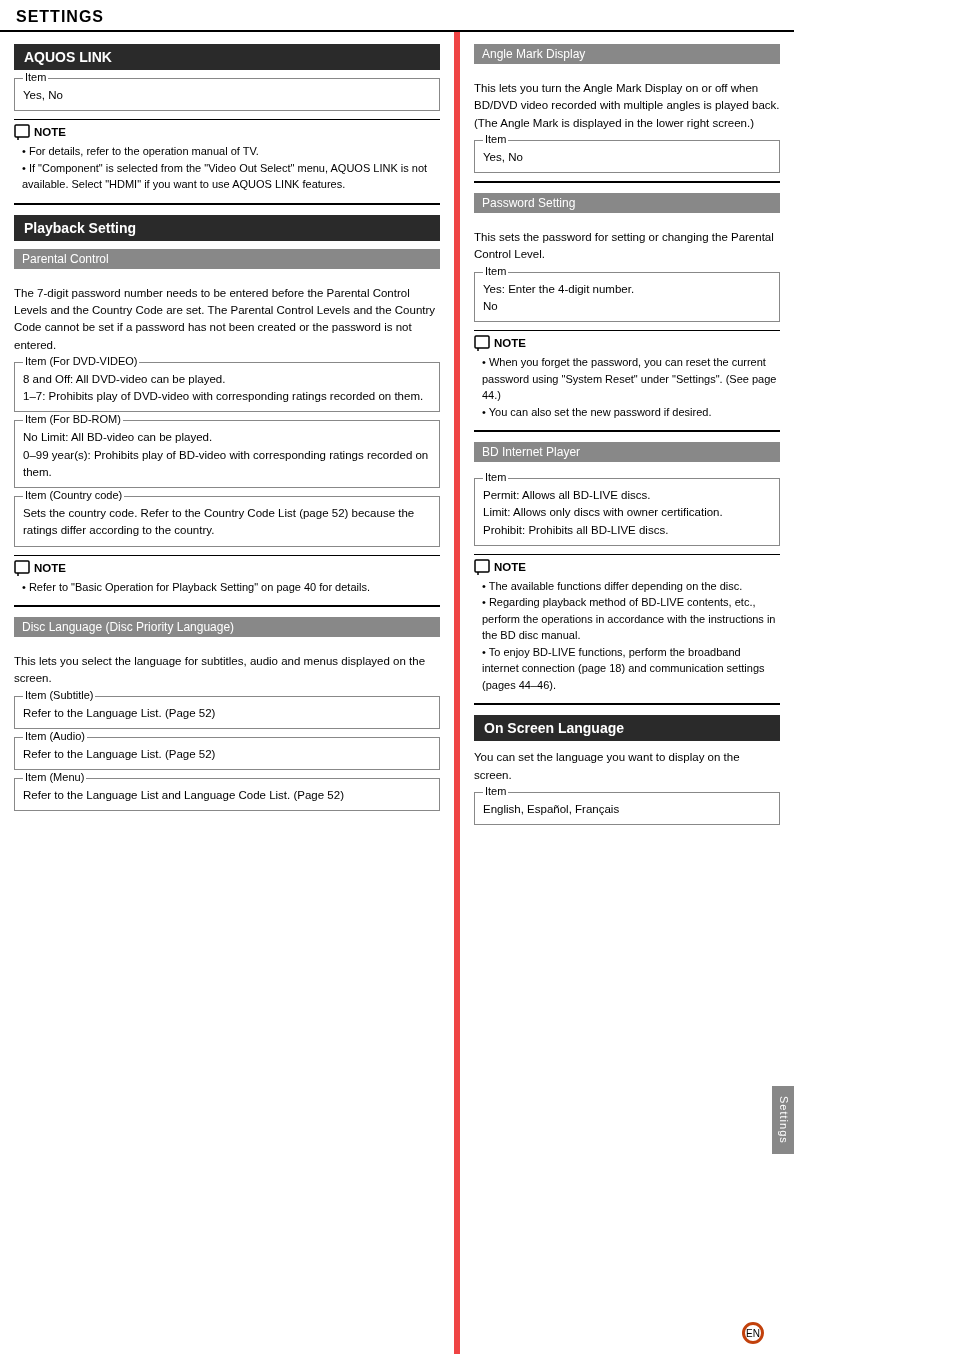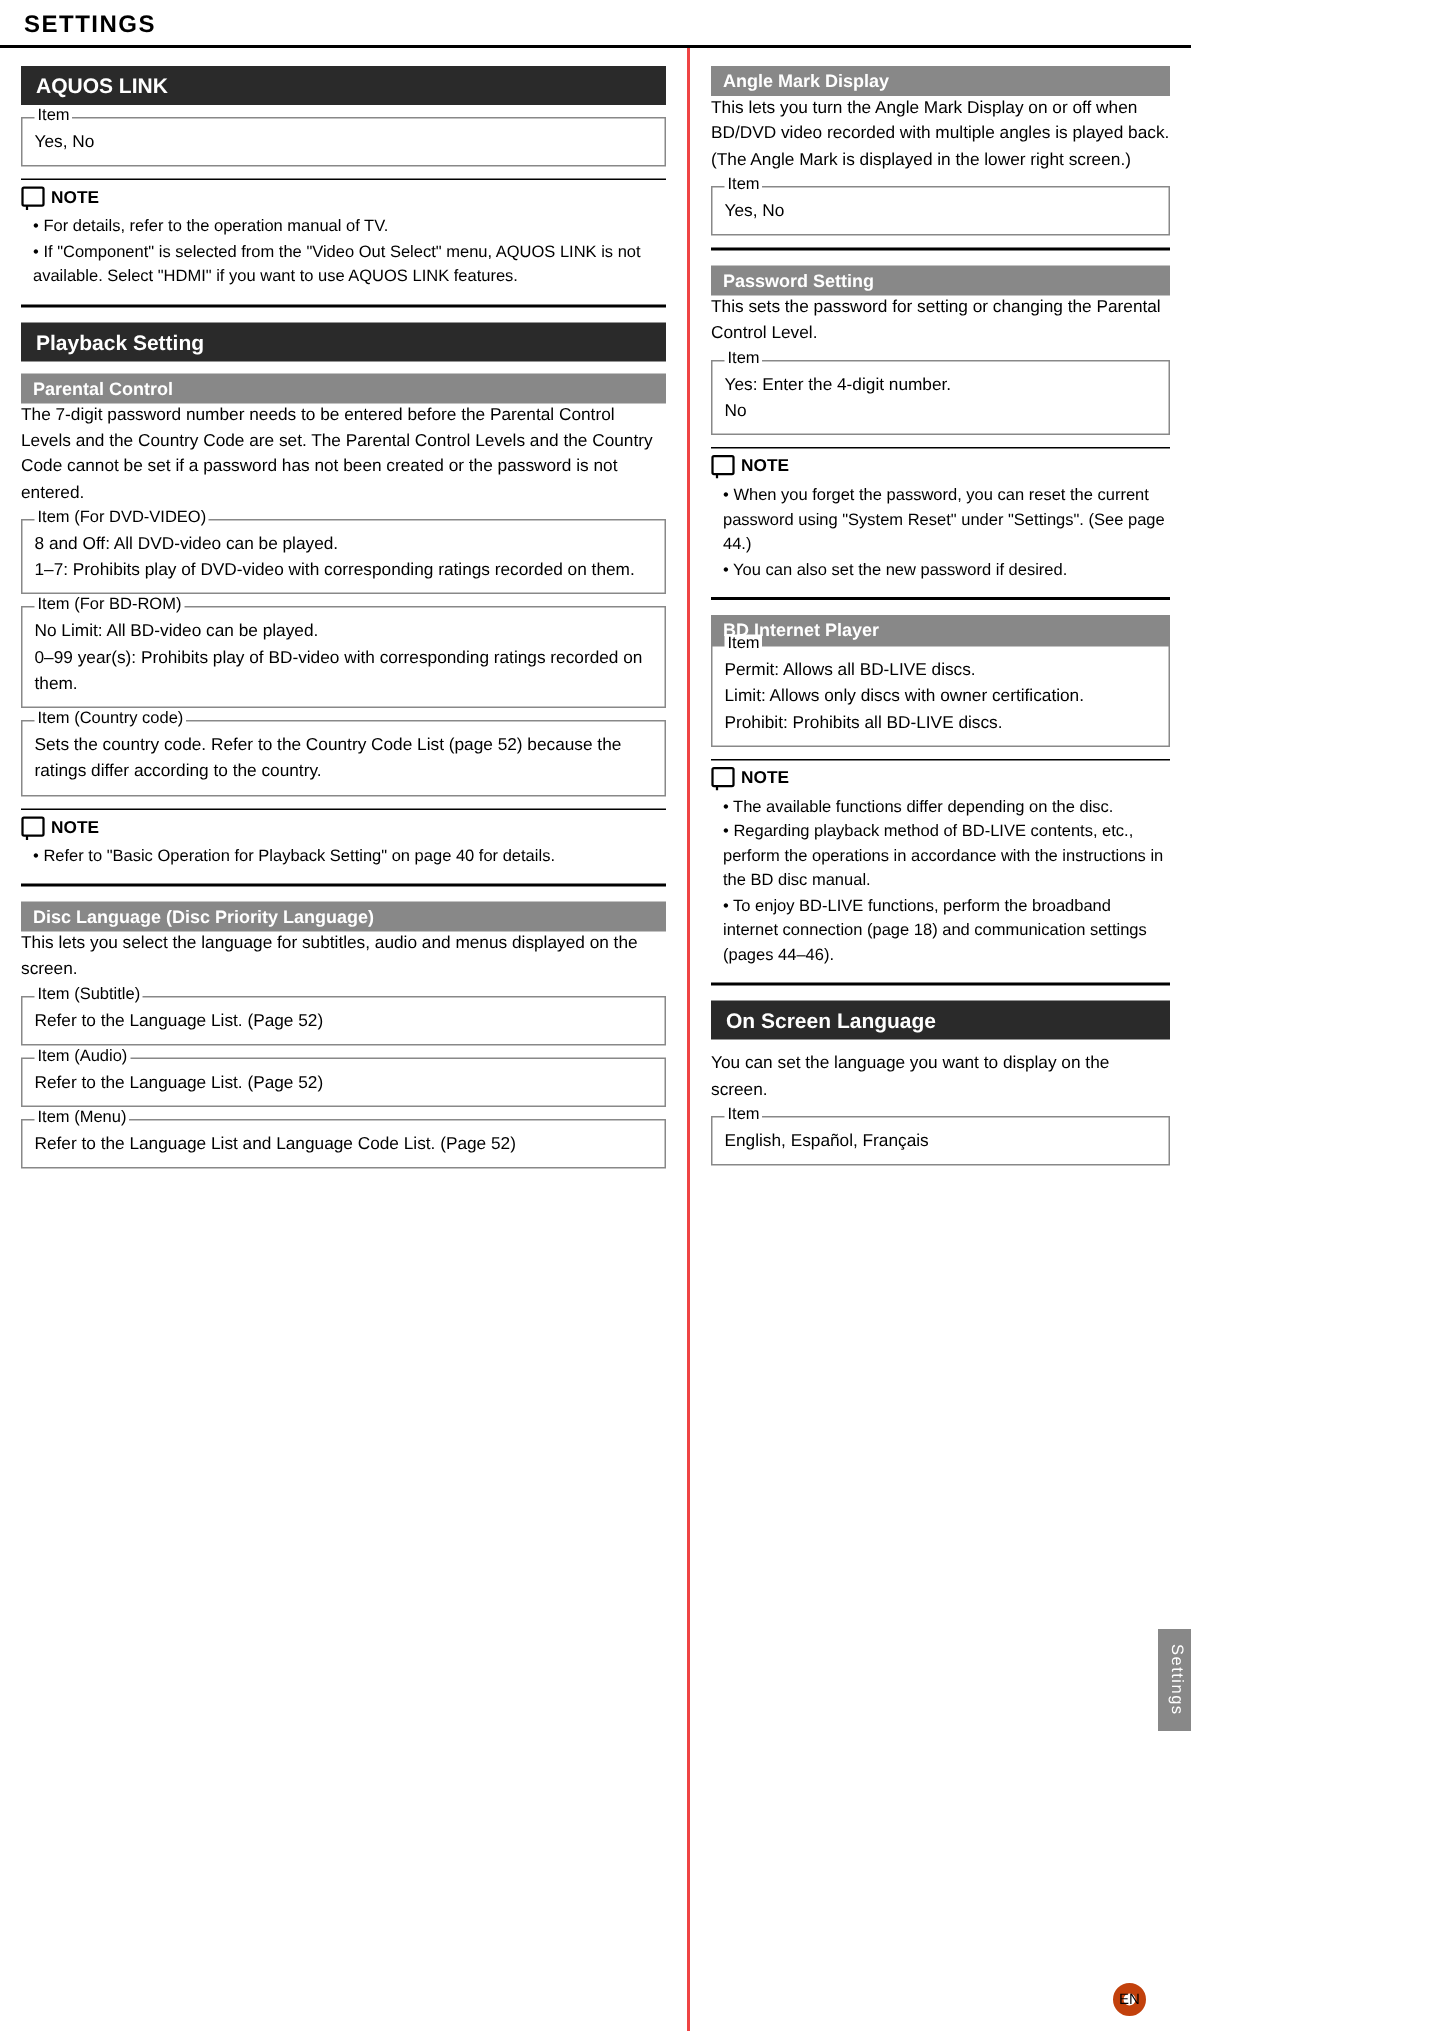--- a/index.html
+++ b/index.html
@@ -30,42 +30,42 @@
       letter-spacing: 1px;
     }
     
     .columns {
       display: flex;
       flex: 1;
     }
     .col-left {
       width: 460px;
       padding: 12px 14px;
-      border-right: 2px solid #ef4444;
+      border-right: 6px solid #ef4444;
     }
     .col-right {
       flex: 1;
       padding: 12px 14px;
     }
     
     .section-title {
       background: #2a2a2a;
       color: #fff;
       font-size: 14px;
       font-weight: bold;
       padding: 5px 10px;
       margin-bottom: 8px;
     }
     .subsection-title {
       background: #888;
       color: #fff;
       font-size: 12px;
-      font-weight: bold;
+      font-weight: normal;
       padding: 3px 8px;
-      margin-bottom: 0;
+      margin-bottom: 16px;
     }
     
     .body-text {
       font-size: 11.5px;
       line-height: 1.5;
       margin-bottom: 8px;
     }
     
     .item-box {
       border: 1px solid #888;
@@ -128,21 +128,21 @@
       padding: 10px 4px;
       letter-spacing: 1px;
     }
     
     .page-number {
       position: absolute;
       bottom: 10px;
       right: 30px;
       width: 22px;
       height: 22px;
-      border: 7px solid #c2410c;
+      border: 3px solid #c2410c;
       border-radius: 50%;
       display: flex;
       align-items: center;
       justify-content: center;
       font-size: 10px;
     }
     
     .note-sym {
       display: inline-flex;
       align-items: center;

